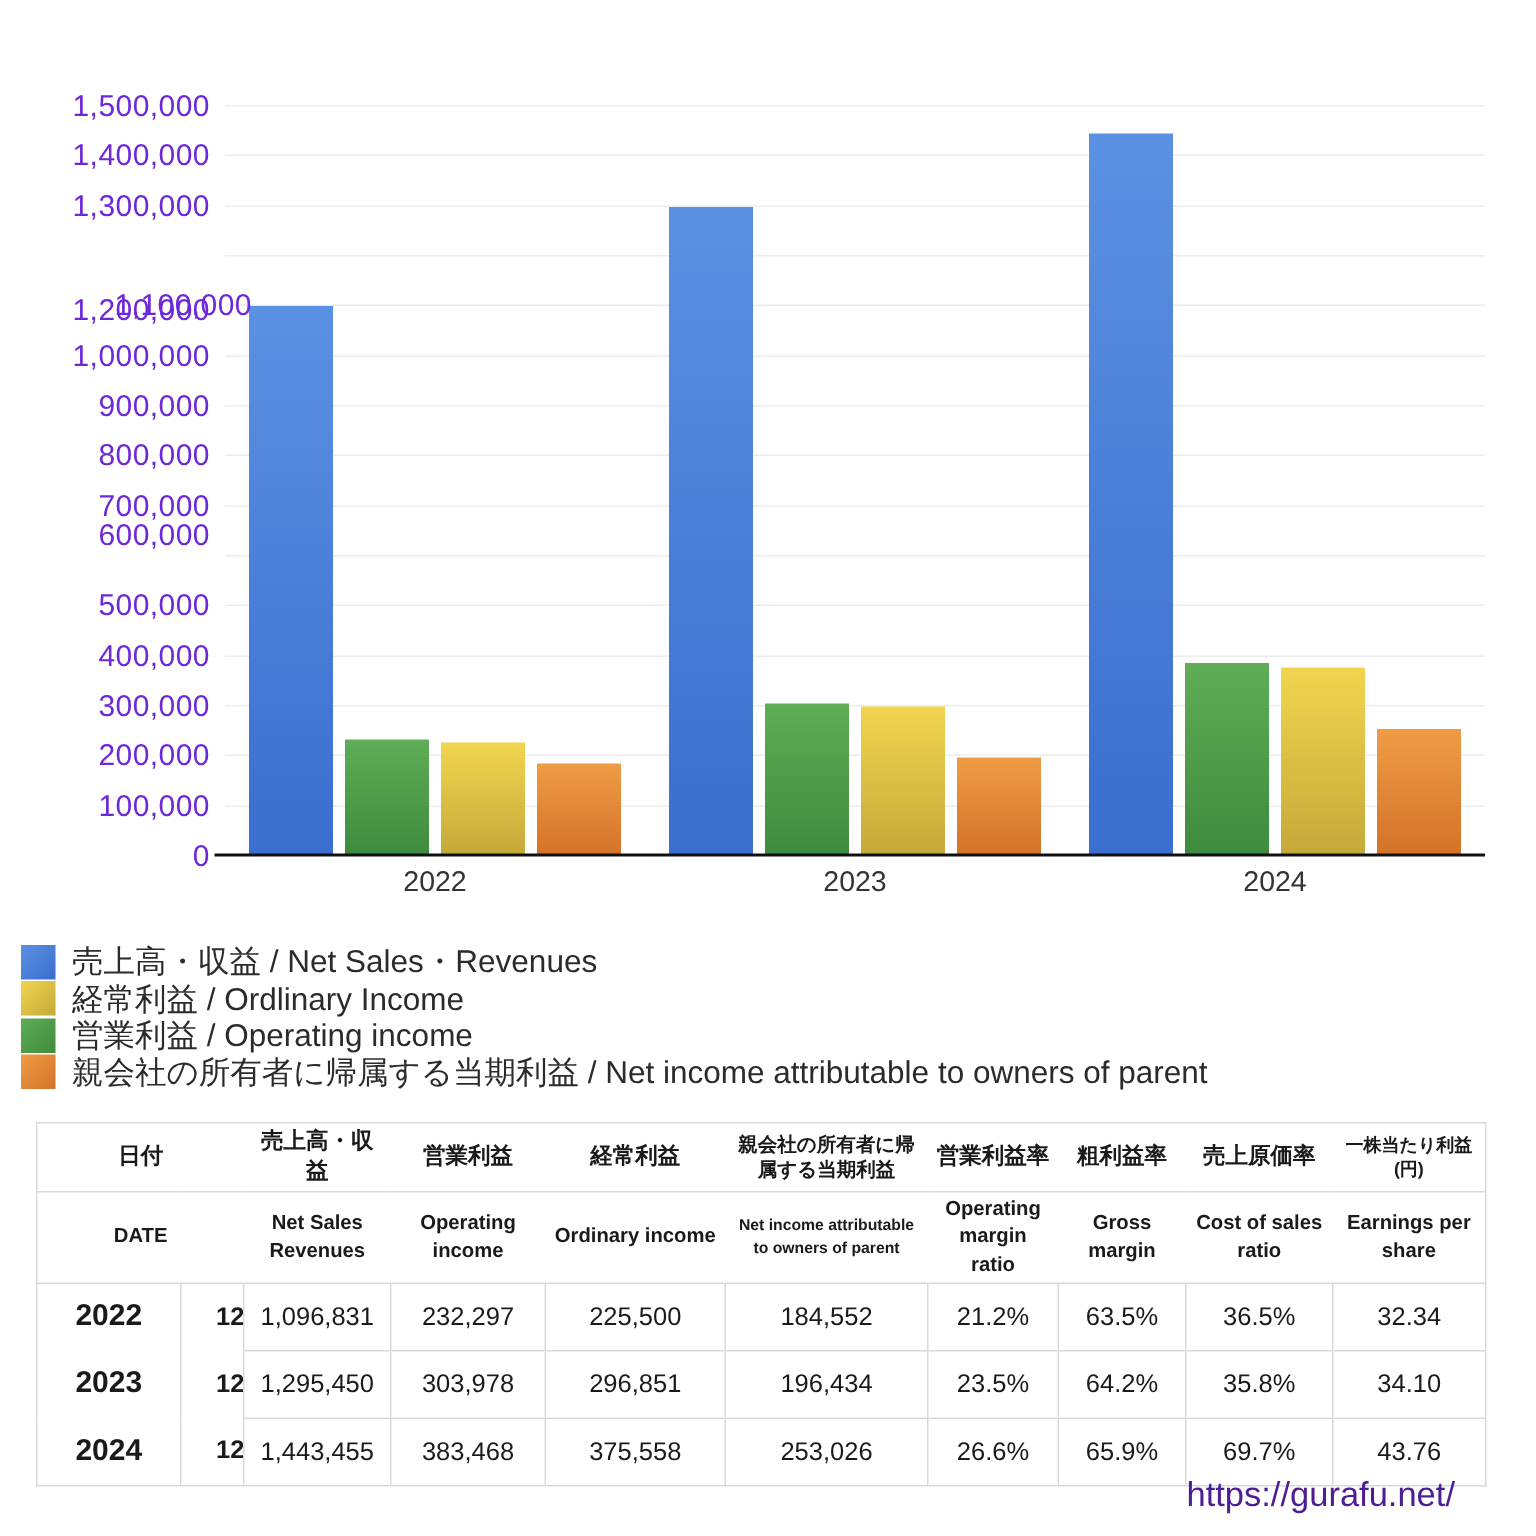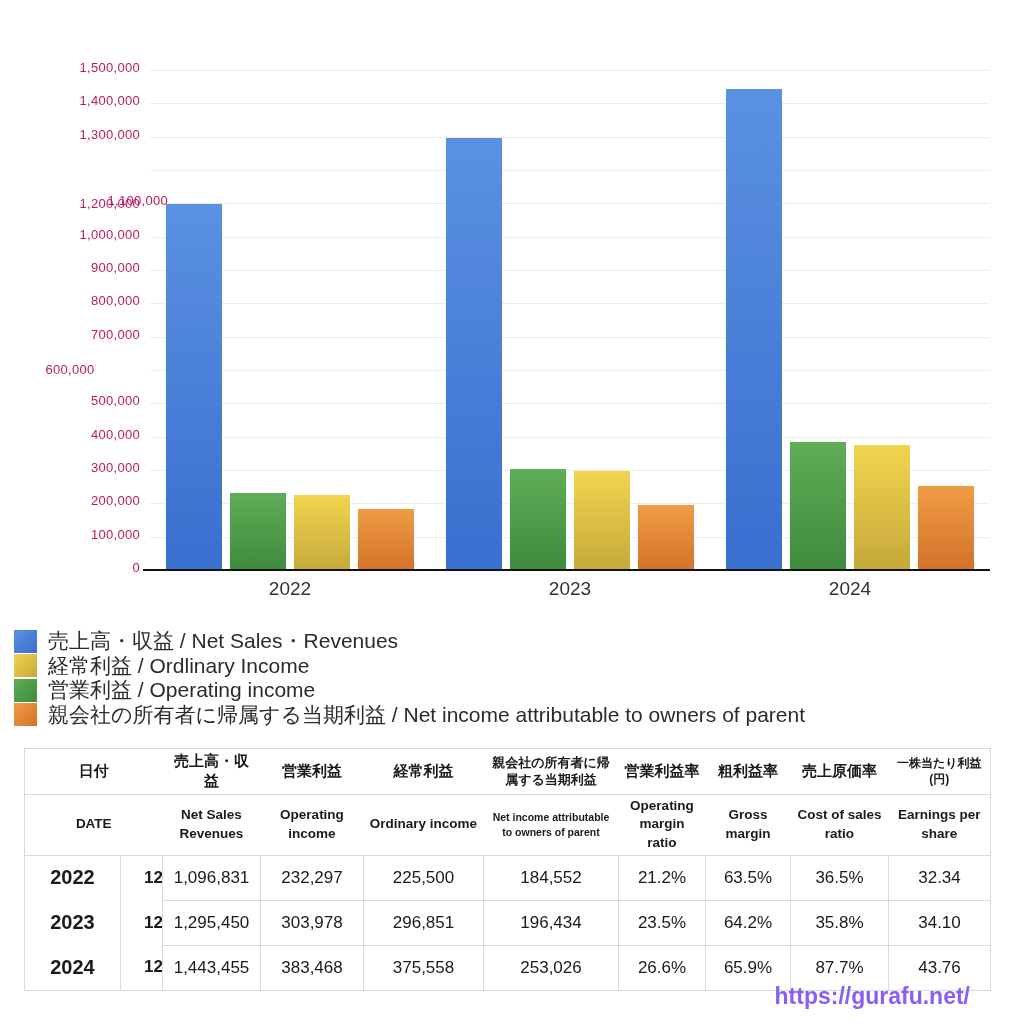--- a/index.html
+++ b/index.html
@@ -22,21 +22,21 @@
     position: absolute; left: 0; width: 100%; height: 1px;
     background: #ececec;
   }
   .axis-line {
     position: absolute; left: 143px; top: 499px; width: 847px; height: 2px;
     background: #111111;
   }
   .ytick {
     position: absolute; left: 0; width: 140px;
     text-align: right;
-    font-size: 13px; color: #be185d;
+    font-size: 20px; color: #6d28d9;
     letter-spacing: 0.3px;
   }
   .bar-group {
     position: absolute; bottom: 0; height: 100%;
     display: flex; align-items: flex-end; justify-content: center;
     gap: 8px;
   }
   .bar { width: 56px; }
   .xlabel {
     position: absolute; top: 508px; width: 280px;
@@ -70,21 +70,21 @@
   tbody td { height: 40px; }
   tbody td:not(:first-child) { border-left: 1px solid #d9d9d9; }
   tbody tr:not(:first-child) td.val { border-top: 1px solid #d9d9d9; }
   td.year { font-size: 20px; font-weight: bold; }
   td.month { font-size: 17px; font-weight: bold; padding-left: 23px; }
   td.val { font-size: 17px; }
 
   
   .footer { position: absolute; top: 983px; right: 54px; }
   .footer a {
-    font-size: 23px; font-weight: bold; color: #8b5cf6; text-decoration: none;
+    font-size: 23px; font-weight: normal; color: #4c1d95; text-decoration: none;
   }
 </style>
 </head>
 <body>
 
 <div class="stage">
 
   <div class="chart">
     <div class="plot">
         <div class="gridline" style="top: 466.667px;"></div>
@@ -122,21 +122,21 @@
         </div>
       </div>
     <div class="axis-line"></div>
     <div id="yaxis">
         <div class="ytick" style="top: 490px;">0</div>
         <div class="ytick" style="top: 456.667px;">100,000</div>
         <div class="ytick" style="top: 423.333px;">200,000</div>
         <div class="ytick" style="top: 390px;">300,000</div>
         <div class="ytick" style="top: 356.667px;">400,000</div>
         <div class="ytick" style="top: 323.333px;">500,000</div>
-        <div class="ytick" style="top: 292px; text-align: center;">600,000</div>
+        <div class="ytick" style="top: 276px;">600,000</div>
         <div class="ytick" style="top: 256.667px;">700,000</div>
         <div class="ytick" style="top: 223.333px;">800,000</div>
         <div class="ytick" style="top: 190px;">900,000</div>
         <div class="ytick" style="top: 156.667px;">1,000,000</div>
         <div class="ytick" style="top: 123.333px; padding-left: 28px;">1,100,000</div>
         <div class="ytick" style="top: 90px; margin-top: 36px;">1,200,000</div>
         <div class="ytick" style="top: 56.6667px;">1,300,000</div>
         <div class="ytick" style="top: 23.3333px;">1,400,000</div>
         <div class="ytick" style="top: -10px;">1,500,000</div>
       </div>
@@ -230,21 +230,21 @@
         </tr>
         <tr>
           <td class="year">2024</td>
           <td class="month">12</td>
           <td class="val">1,443,455</td>
           <td class="val">383,468</td>
           <td class="val">375,558</td>
           <td class="val">253,026</td>
           <td class="val">26.6%</td>
           <td class="val">65.9%</td>
-          <td class="val">87.7%</td>
+          <td class="val">69.7%</td>
           <td class="val">43.76</td>
         </tr>
       </tbody>
   </table>
 
   <div class="footer">
     <a href="#">https://gurafu.net/</a>
   </div>
 
 </div>

